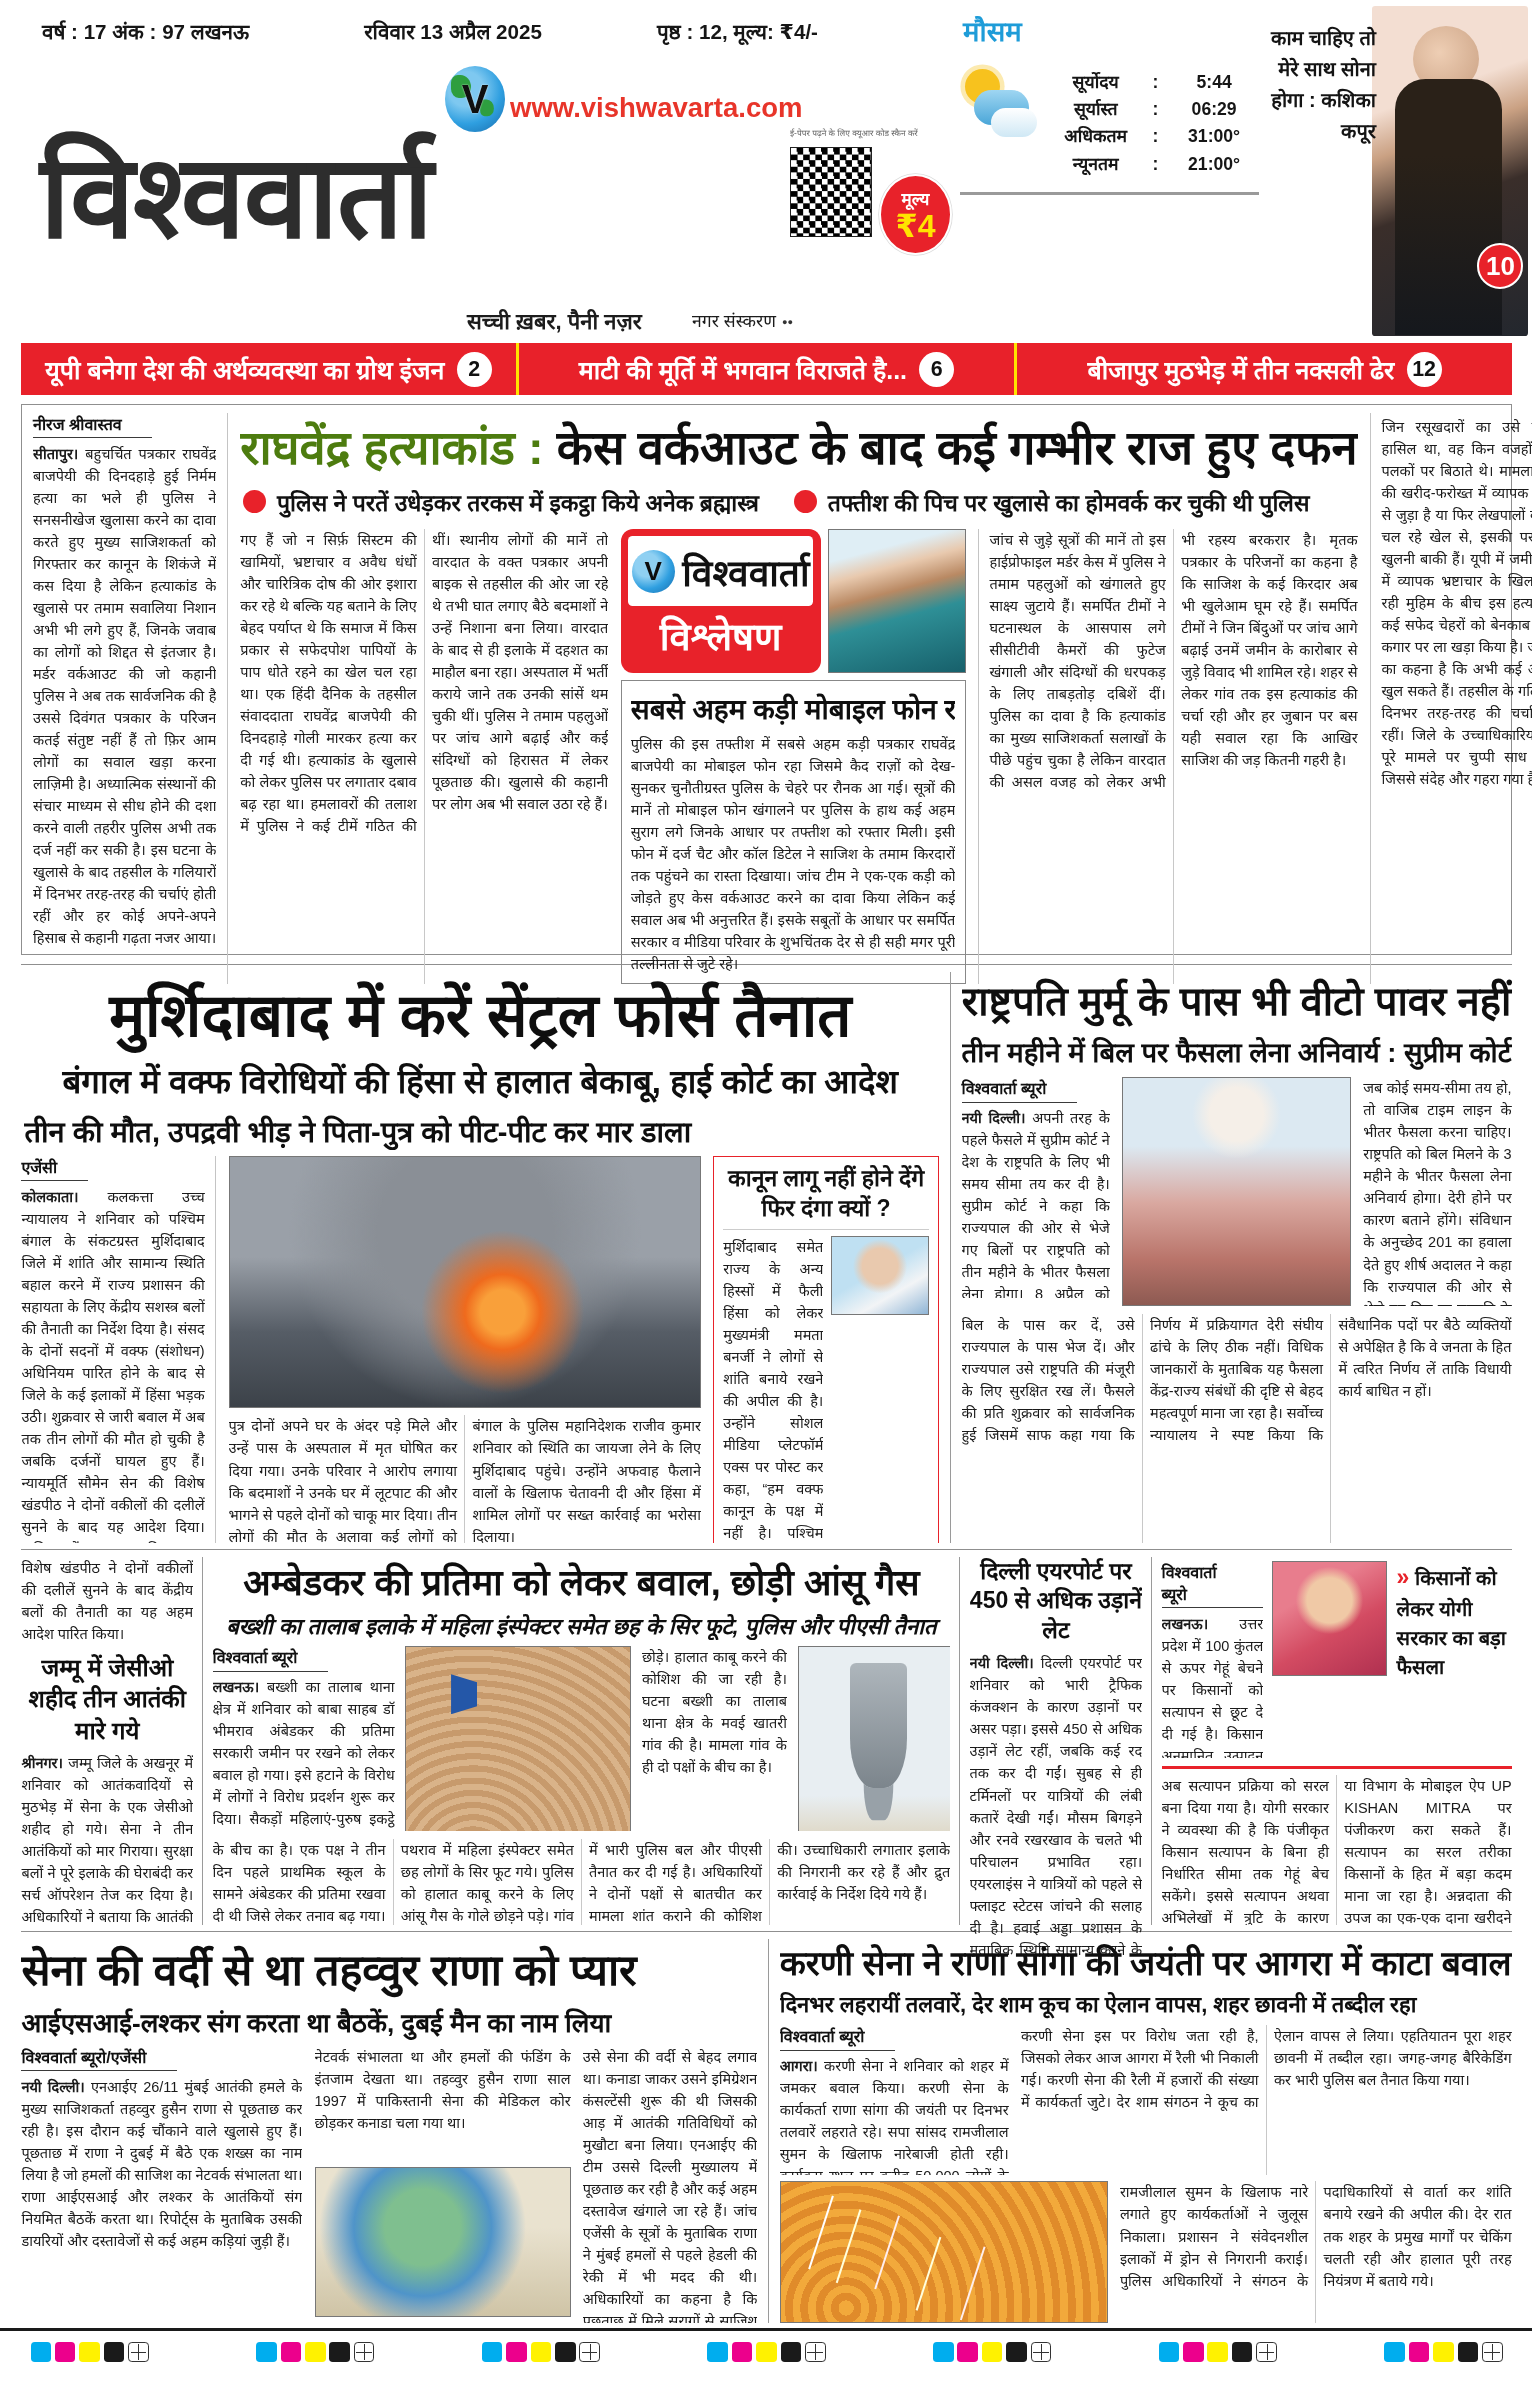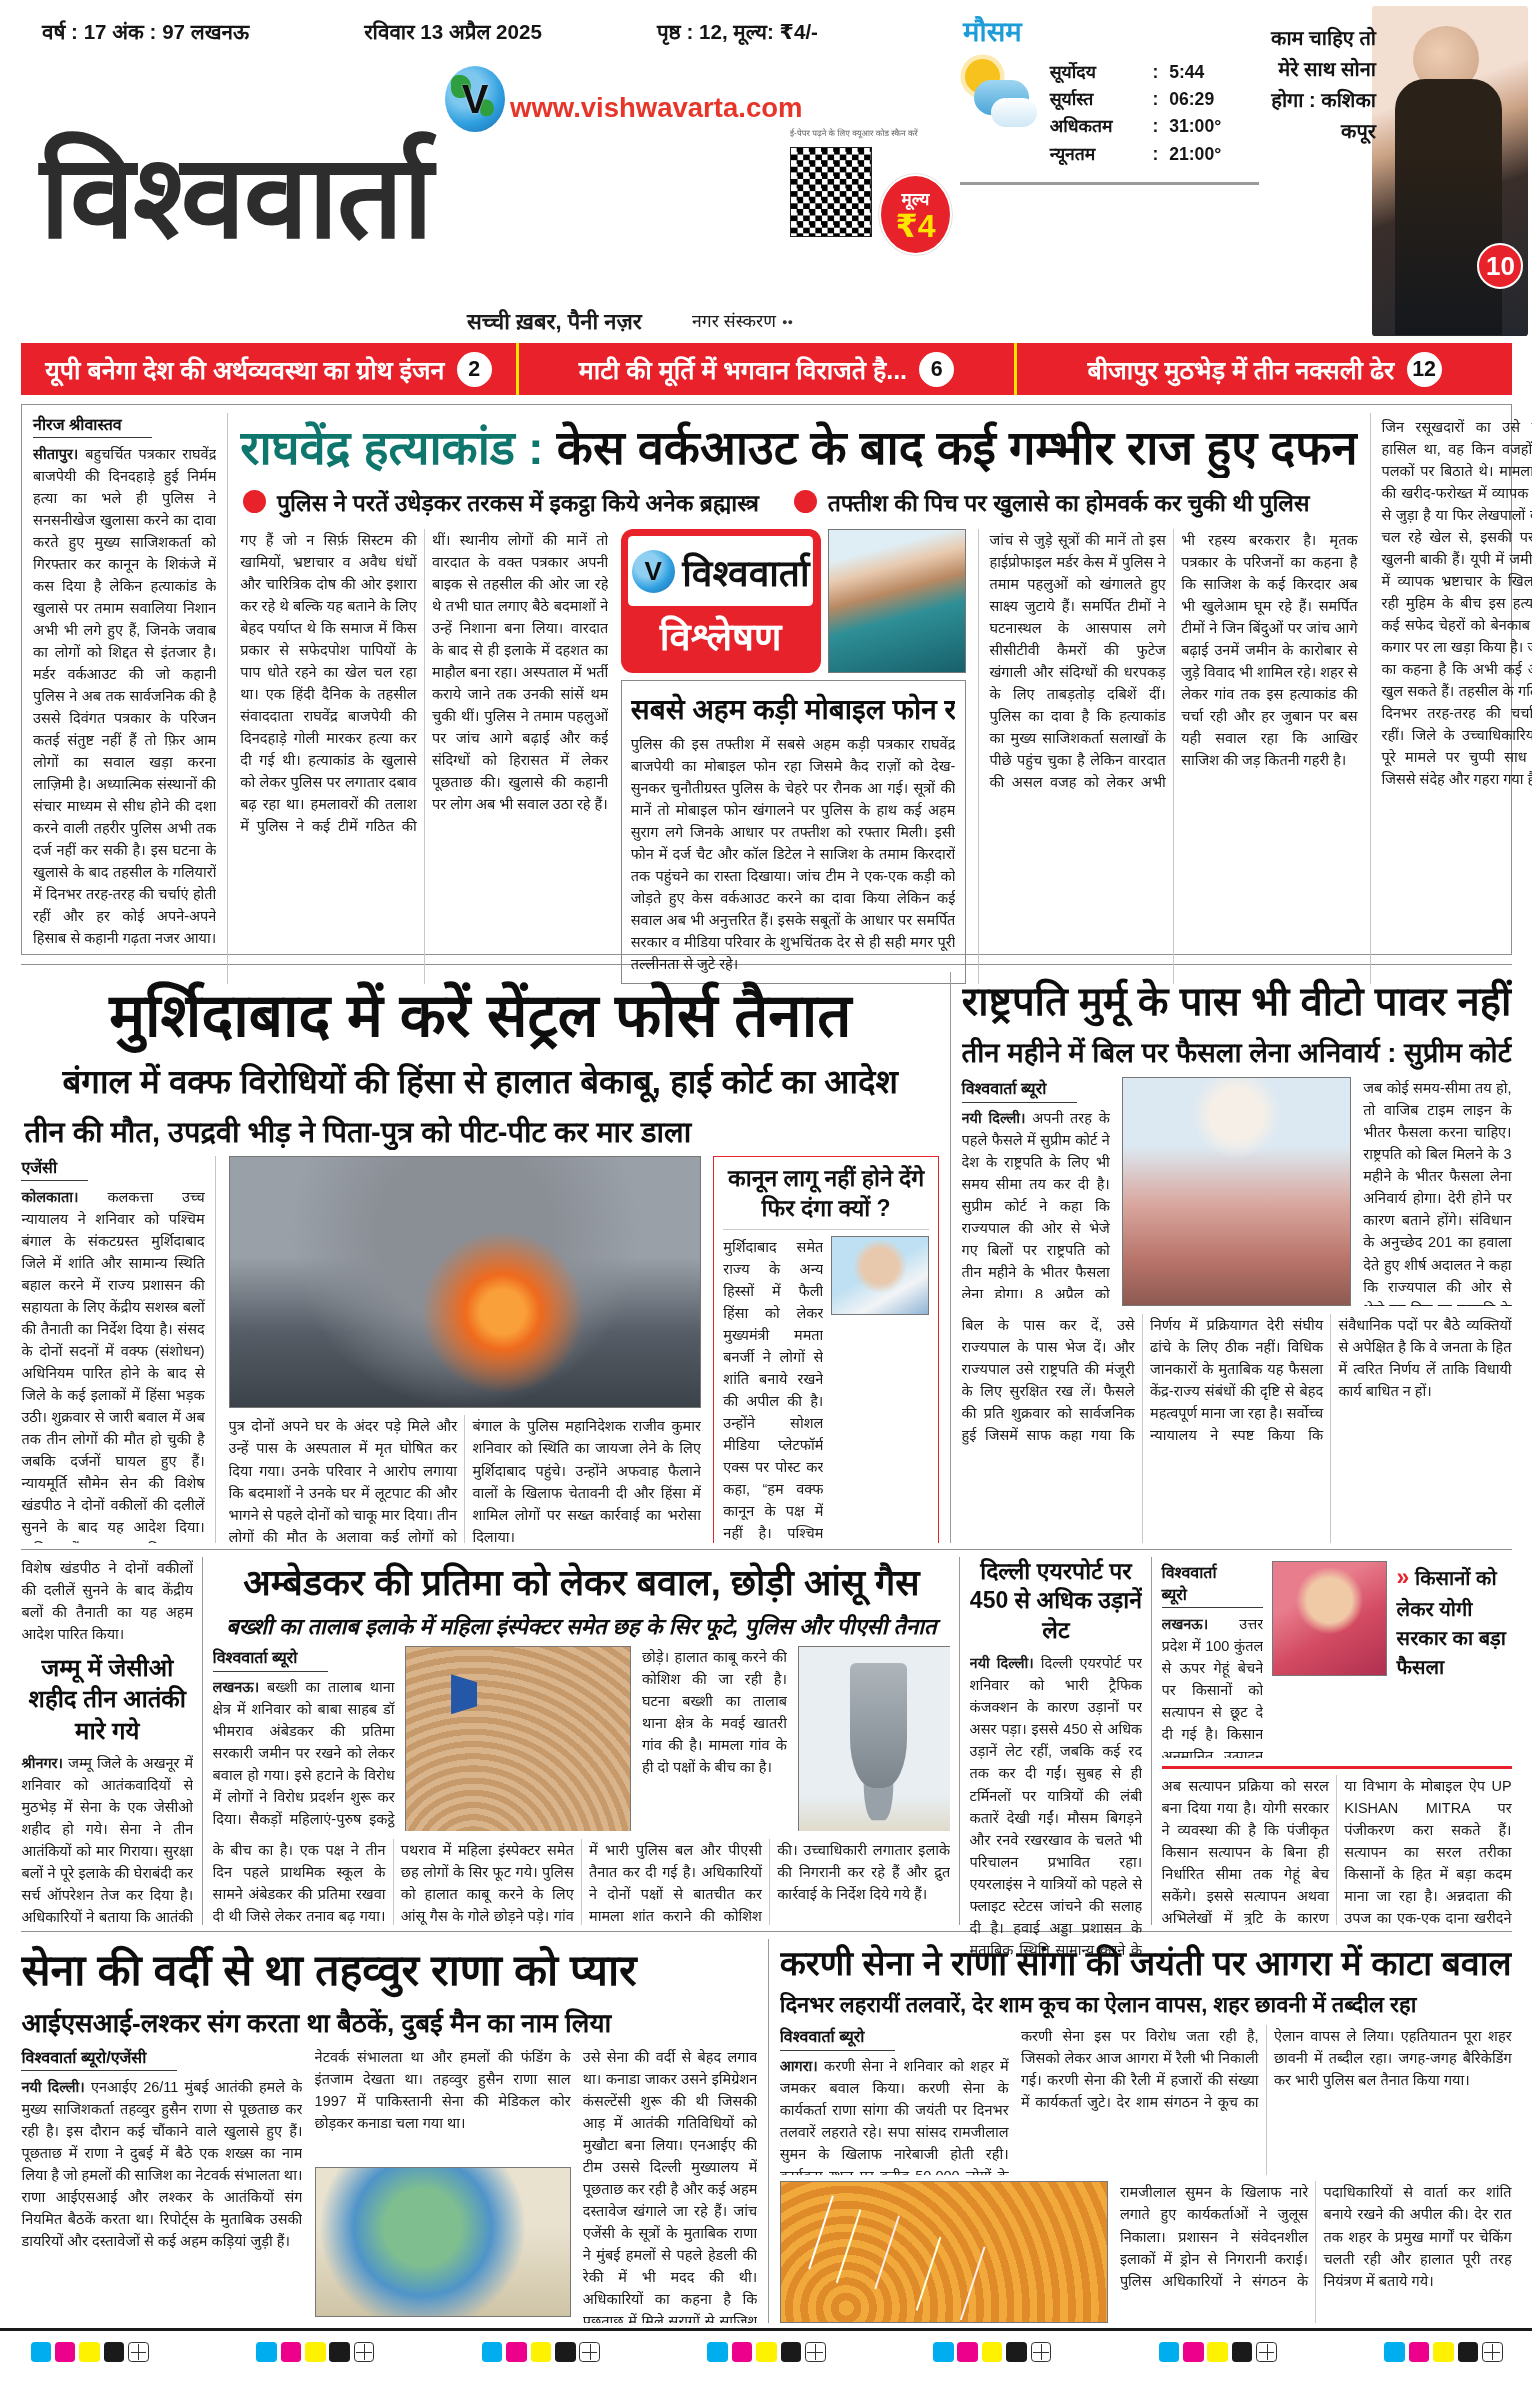--- a/index.html
+++ b/index.html
@@ -28,21 +28,21 @@
   .qr-caption { position:absolute; left:790px; top:128px; width:160px; font-size:8.4px; color:#666; line-height:1.2; }
   .qr { position:absolute; left:790px; top:147px; width:82px; height:90px; border:1.5px solid #222;
         background: repeating-conic-gradient(#000 0% 25%, #fff 0% 50%) 0 0 / 12.2px 12.2px; }
   .price-badge { position:absolute; left:879px; top:174px; width:73px; height:81px; border-radius:50%;
         background:#e8222a; color:#fff; display:flex; flex-direction:column; align-items:center;
         justify-content:center; border:2.3px solid #fff; box-shadow:0 0 0 0.8px #ddd; }
   .price-badge .pl { font-size:17px; font-weight:700; }
   .price-badge .pv { font-size:32px; font-weight:700; color:#ffe400; line-height:1; }
   .weather { position:absolute; left:960px; top:12.2px; width:299px; border-bottom:3.8px solid #9a9a9a; padding-bottom:13.7px; }
   .w-title { font-size:27.5px; font-weight:700; color:#1e9cd8; margin-left:3.1px; }
-  .w-body { display:flex; gap:10.7px; margin-top:5px; }
+  .w-body { display:flex; gap:10.7px; margin-top:15px;text-align:center; }
   .w-icon { width:79px; height:79px; position:relative; flex:0 0 auto; }
   .w-icon .sun { position:absolute; left:4.6px; top:4.6px; width:35px; height:35px; border-radius:50%;
         background:#f7c21e; box-shadow:0 0 0 4.6px rgba(247,194,30,.35); }
   .w-icon .cloud1 { position:absolute; left:13.7px; top:26px; width:55px; height:35px; border-radius:30.5px;
         background:linear-gradient(#9fd6f2,#4aa6d8); }
   .w-icon .cloud2 { position:absolute; left:30.5px; top:44px; width:46px; height:29px; border-radius:30.5px;
         background:linear-gradient(#ffffff,#cfe8f5); }
   .w-rows { flex:1; padding-top:4.6px; }
   .w-row { display:flex; font-size:17.6px; font-weight:700; color:#161616; line-height:1.55; }
   .w-row .w-l { width:92px; }
@@ -80,21 +80,21 @@
   .photo { border:0.8px solid #777; background-size:cover; }
   .hd { font-weight:700; color:#0e0e0e; white-space:nowrap; overflow:hidden; }
 
   
   .lead-box { margin:0 21.4px; border:1.5px solid #8f8f8f; padding:7.6px 10.7px; height:551px;
               display:grid; grid-template-columns:195px 1fr 205px; column-gap:12.2px; }
   .lead-col-l { border-right:0.8px solid #c4c4c4; padding-right:10.7px; height:100%; }
   .lead-col-r { border-left:0.8px solid #c4c4c4; padding-left:10.7px; height:100%; padding-top:3.1px; }
   .lead-center { display:flex; flex-direction:column; }
   .lead-hd { font-size:47px; margin:1.5px 0 7.6px; }
-  .lead-hd .kicker { color:#0f766e; }
+  .lead-hd .kicker { color:#4d7c0f; }
   .lead-bullets { display:flex; gap:35px; align-items:center; margin:0 0 10.7px 3.1px; }
   .lead-bullet { display:flex; align-items:center; gap:10.7px; font-size:23px; font-weight:700; white-space:nowrap; }
   .red-dot { width:23px; height:23px; border-radius:50%; background:#e8222a; flex:0 0 auto; }
   .lead-inner { flex:1; display:flex; gap:12.2px; overflow:hidden; }
   .lead-left2 { flex:1; }
   .lead-right2 { flex:1; border-left:0.8px solid #c4c4c4; padding-left:10.7px; }
   .analysis { width:345px; flex:0 0 auto; display:flex; flex-direction:column; }
   .analysis-top { display:flex; gap:7.6px; }
   .an-brandbox { width:200px; height:144px; background:#e8222a; border-radius:12.2px; padding:7.6px; }
   .an-brand { background:#fff; border-radius:4.6px; height:70px; display:flex; align-items:center;

